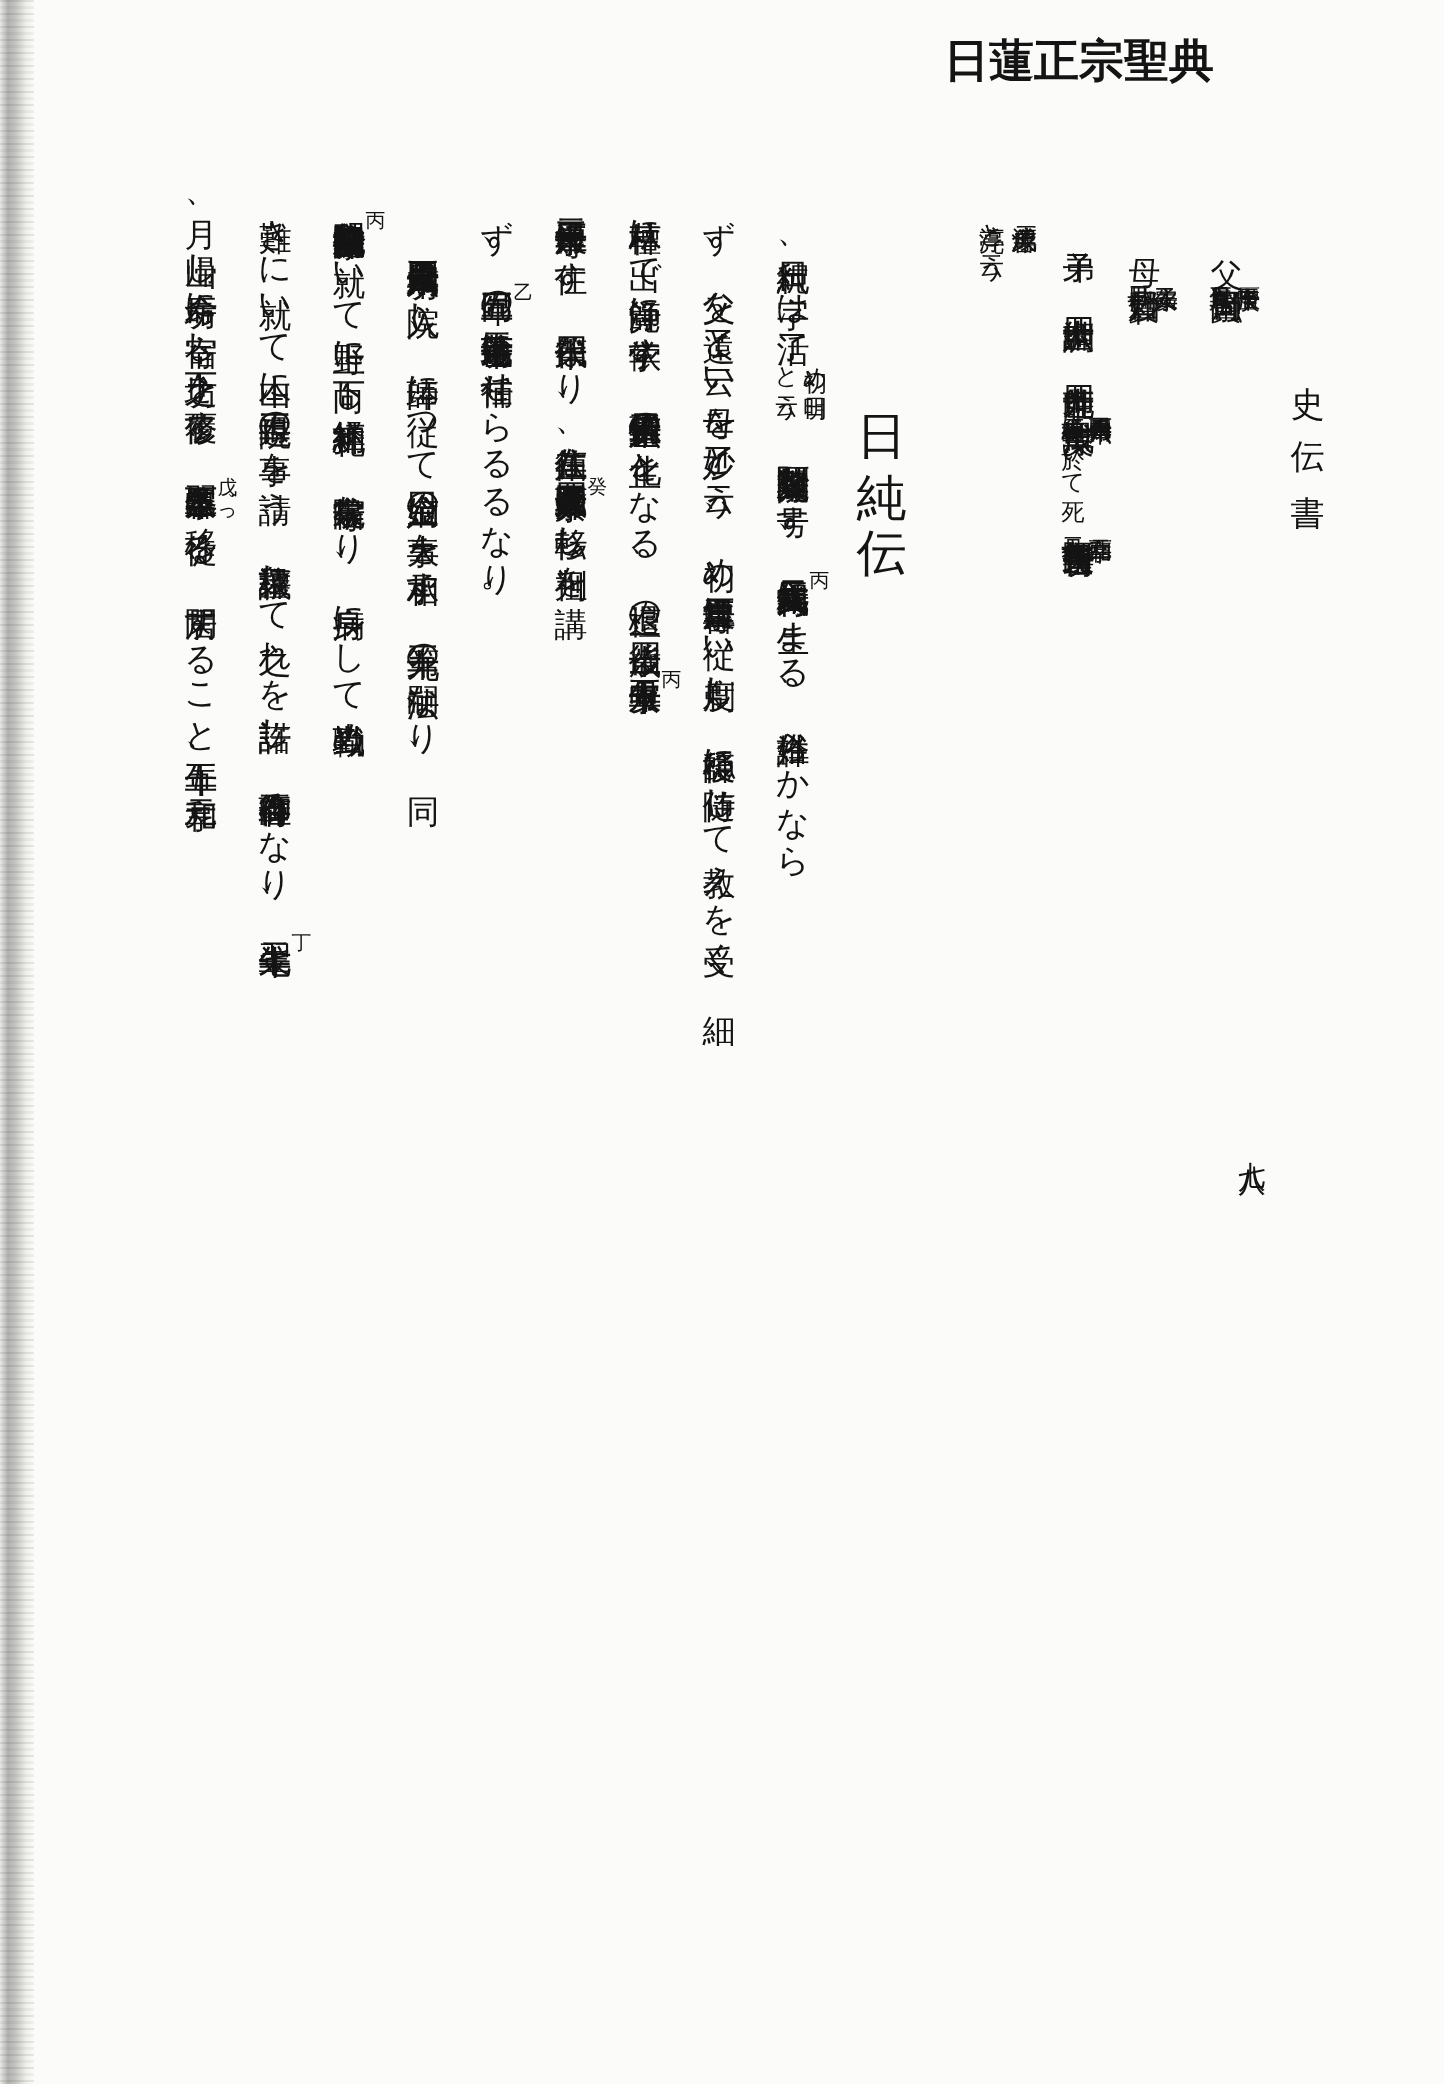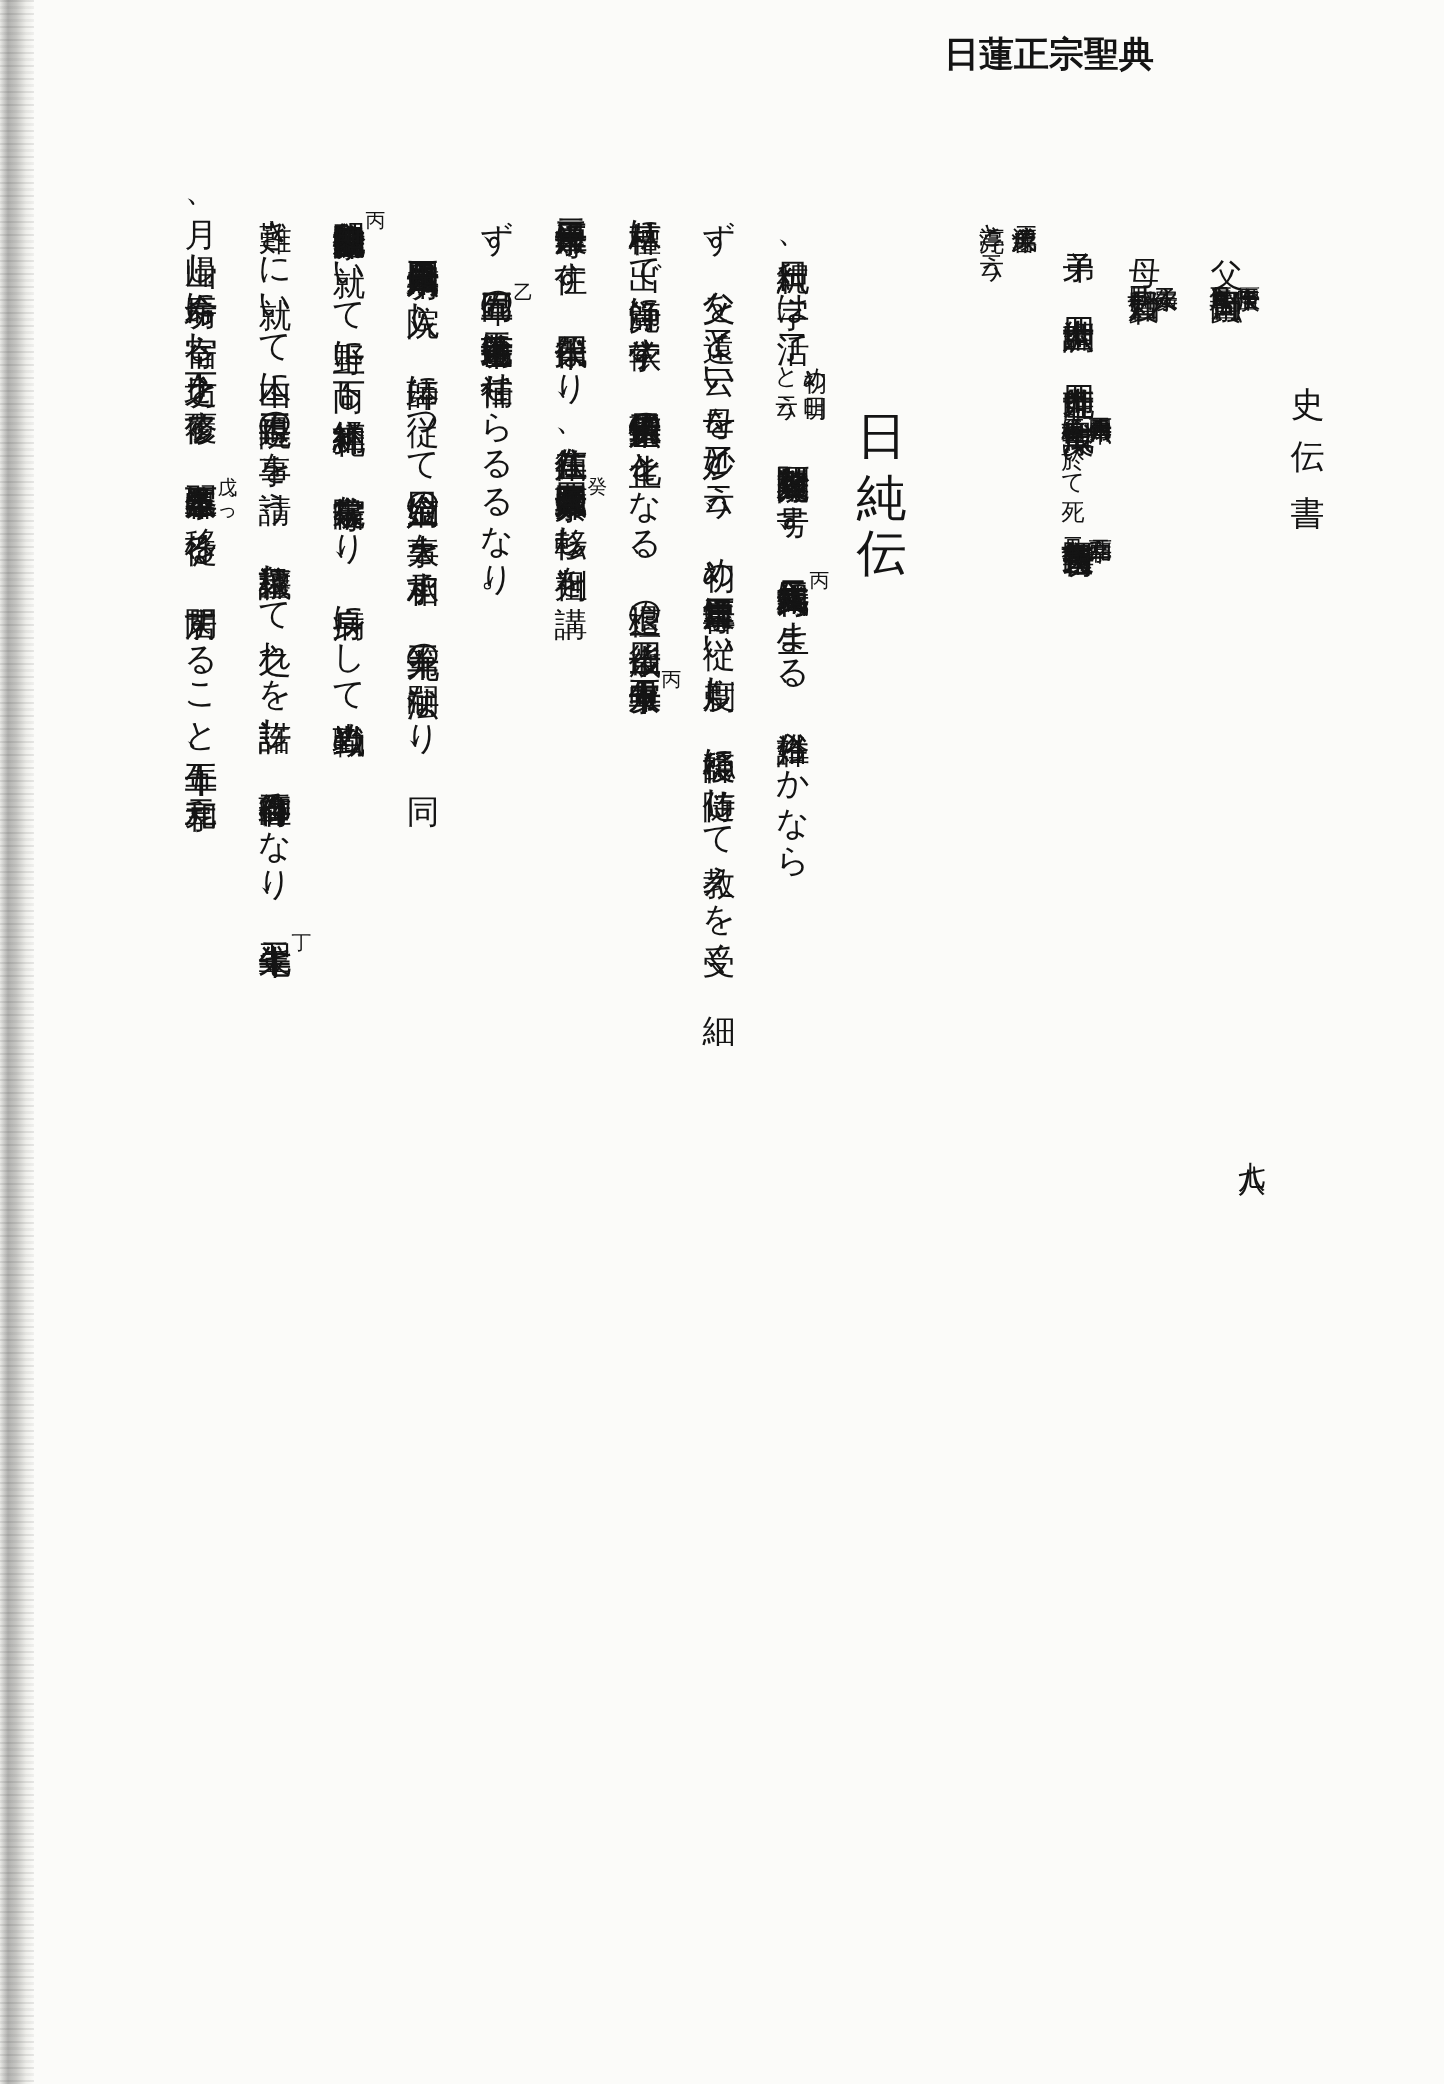--- a/index.html
+++ b/index.html
@@ -19,21 +19,21 @@
   }
   .vtext {
     position:absolute;
     writing-mode:vertical-rl;
     text-orientation:mixed;
     white-space:nowrap;
   }
   #page-header {
     position:absolute; left:944px; top:31px;
     font-family:"Liberation Sans","DejaVu Sans",sans-serif;
-    font-weight:600; font-size:35px; letter-spacing:0px;
+    font-weight:600; font-size:45px; letter-spacing:0px;
   }
   #section-label { left:1284px; top:360px; font-size:34px; letter-spacing:1.6em; }
   #page-number  { left:1234px; top:1140px; font-size:27px; letter-spacing:0.15em; }
   #article-title{ left:849px;  top:376px; font-size:50px; letter-spacing:1.15em; font-weight:500; }
 
   .gcol { font-size:32px; line-height:56px; letter-spacing:0.5px; }
   #gen-father     { left:1199px; top:233px; height:480px; }
   #gen-mother     { left:1117px; top:233px; height:420px; }
   #gen-disciples  { left:1051px; top:227px; height:1720px; }
   #gen-disciples2 { left:972px;  top:205px; height:260px; }

